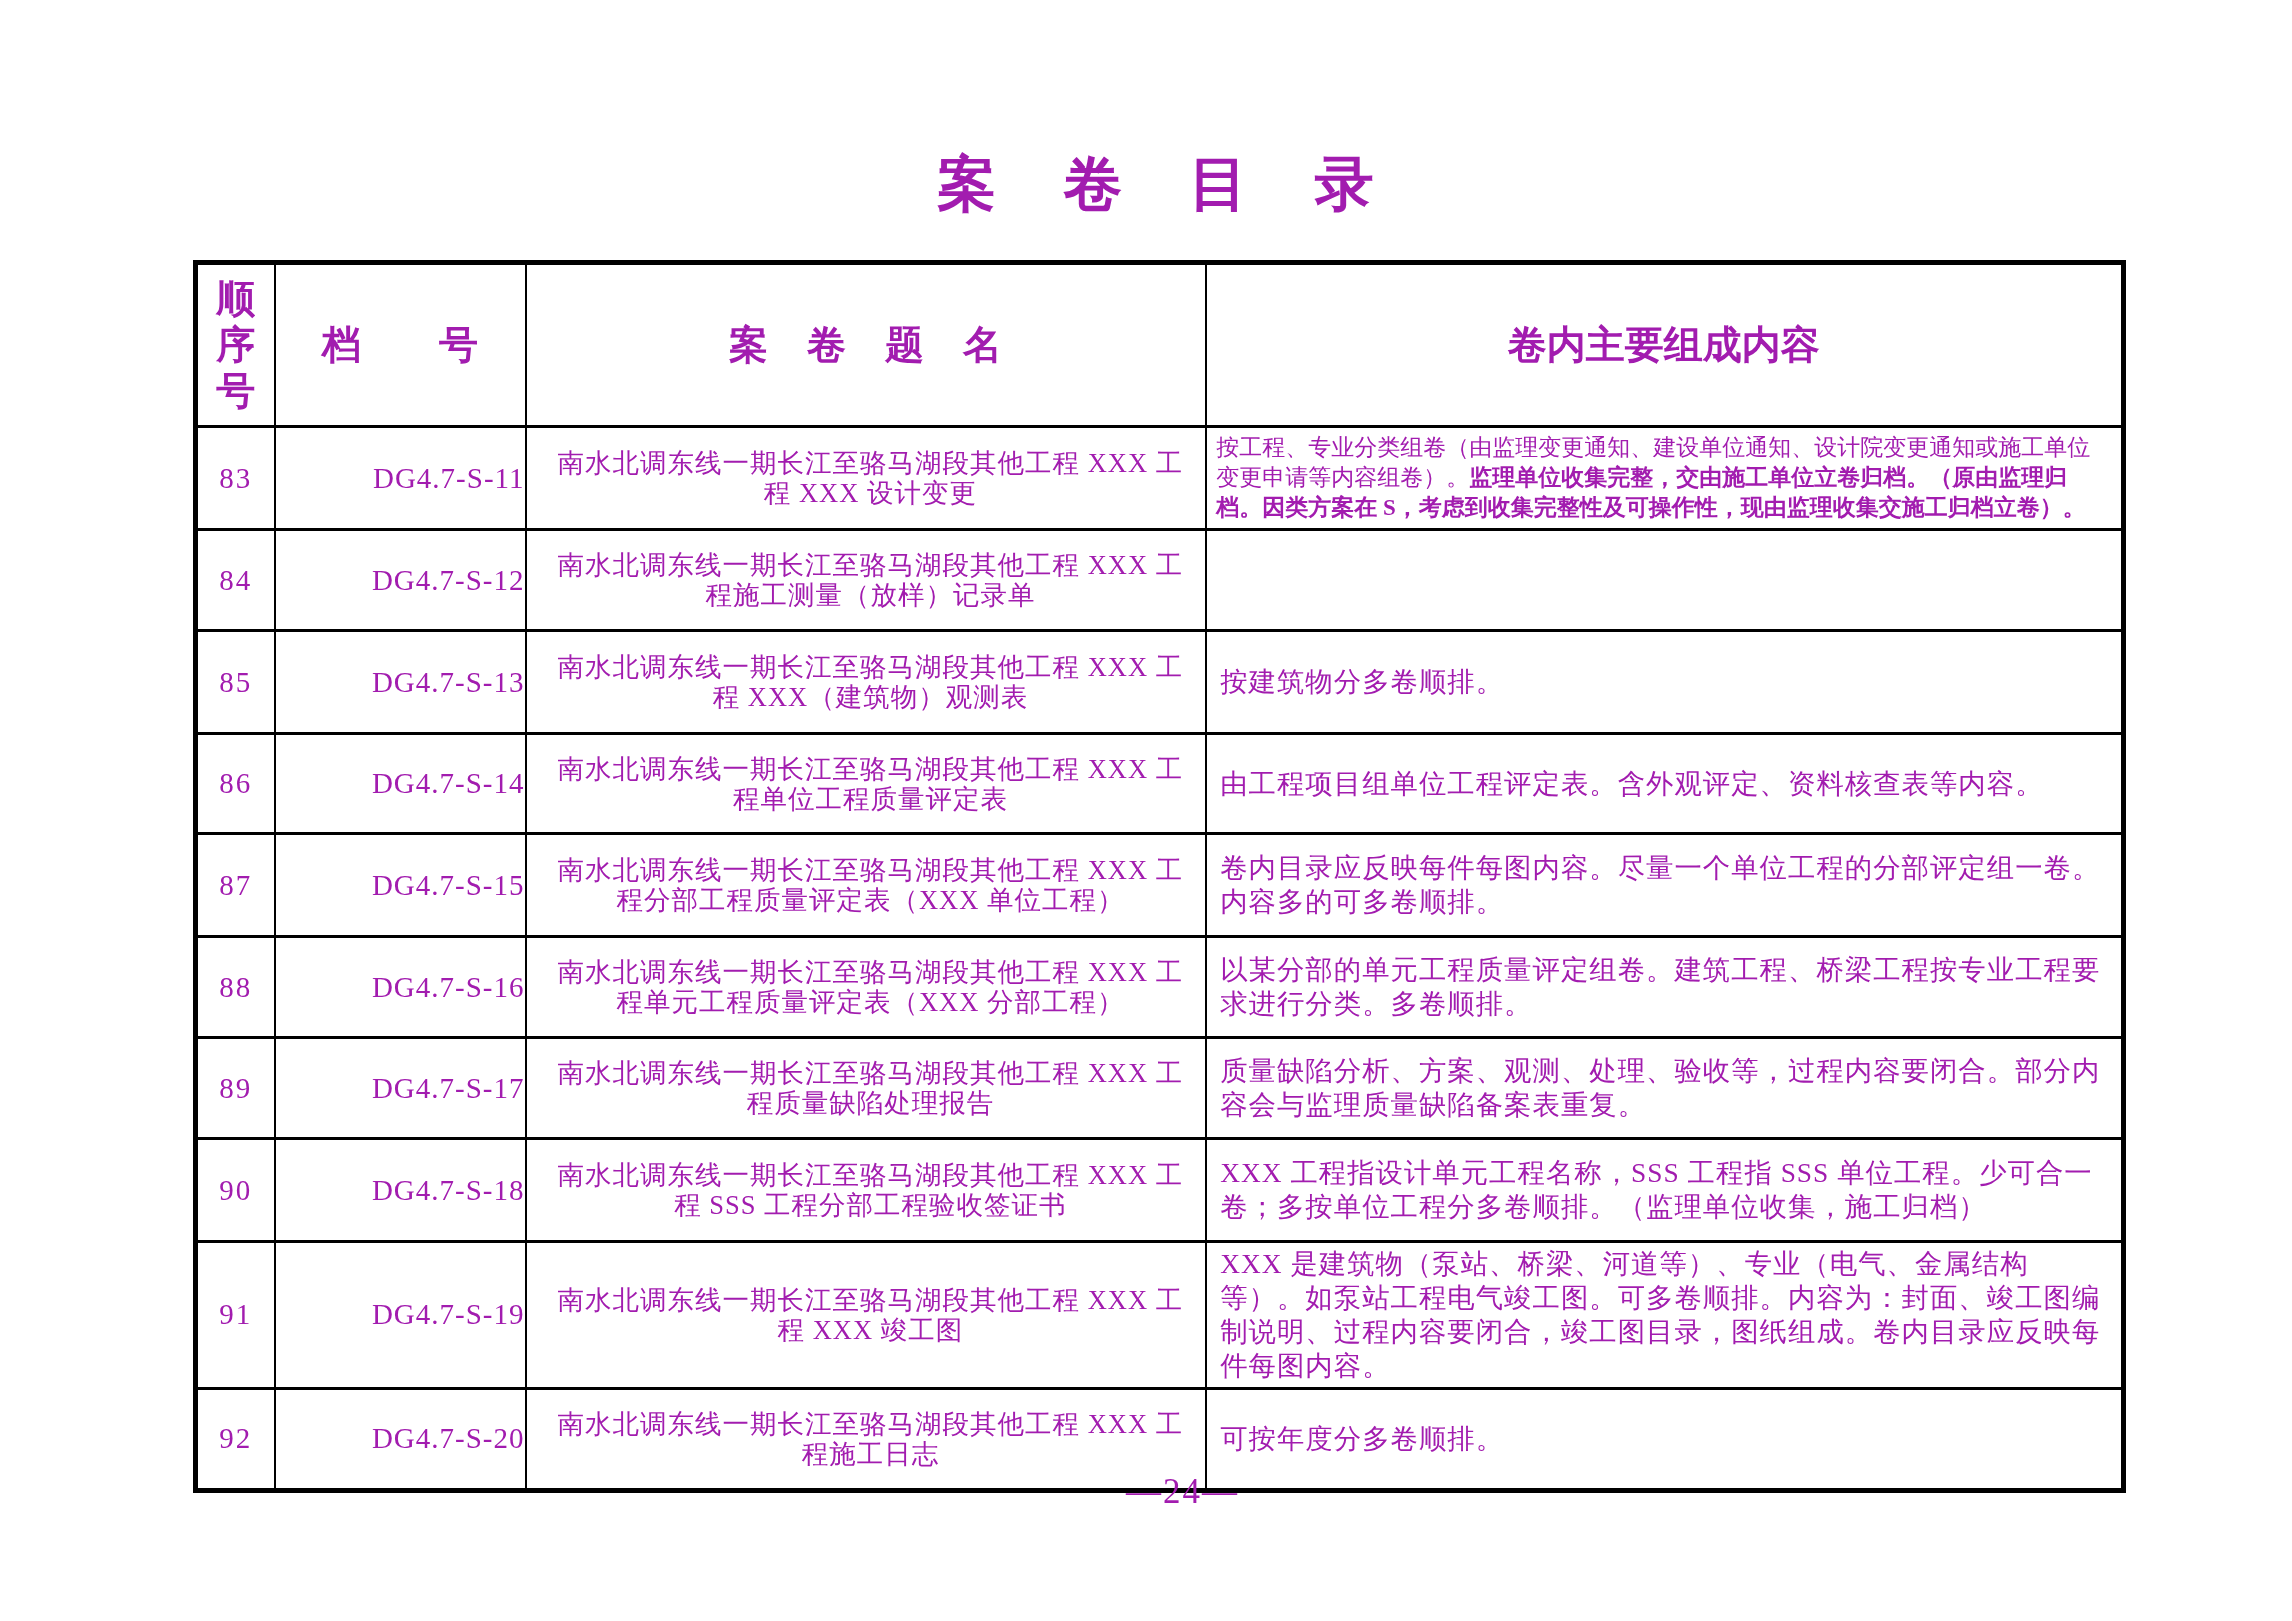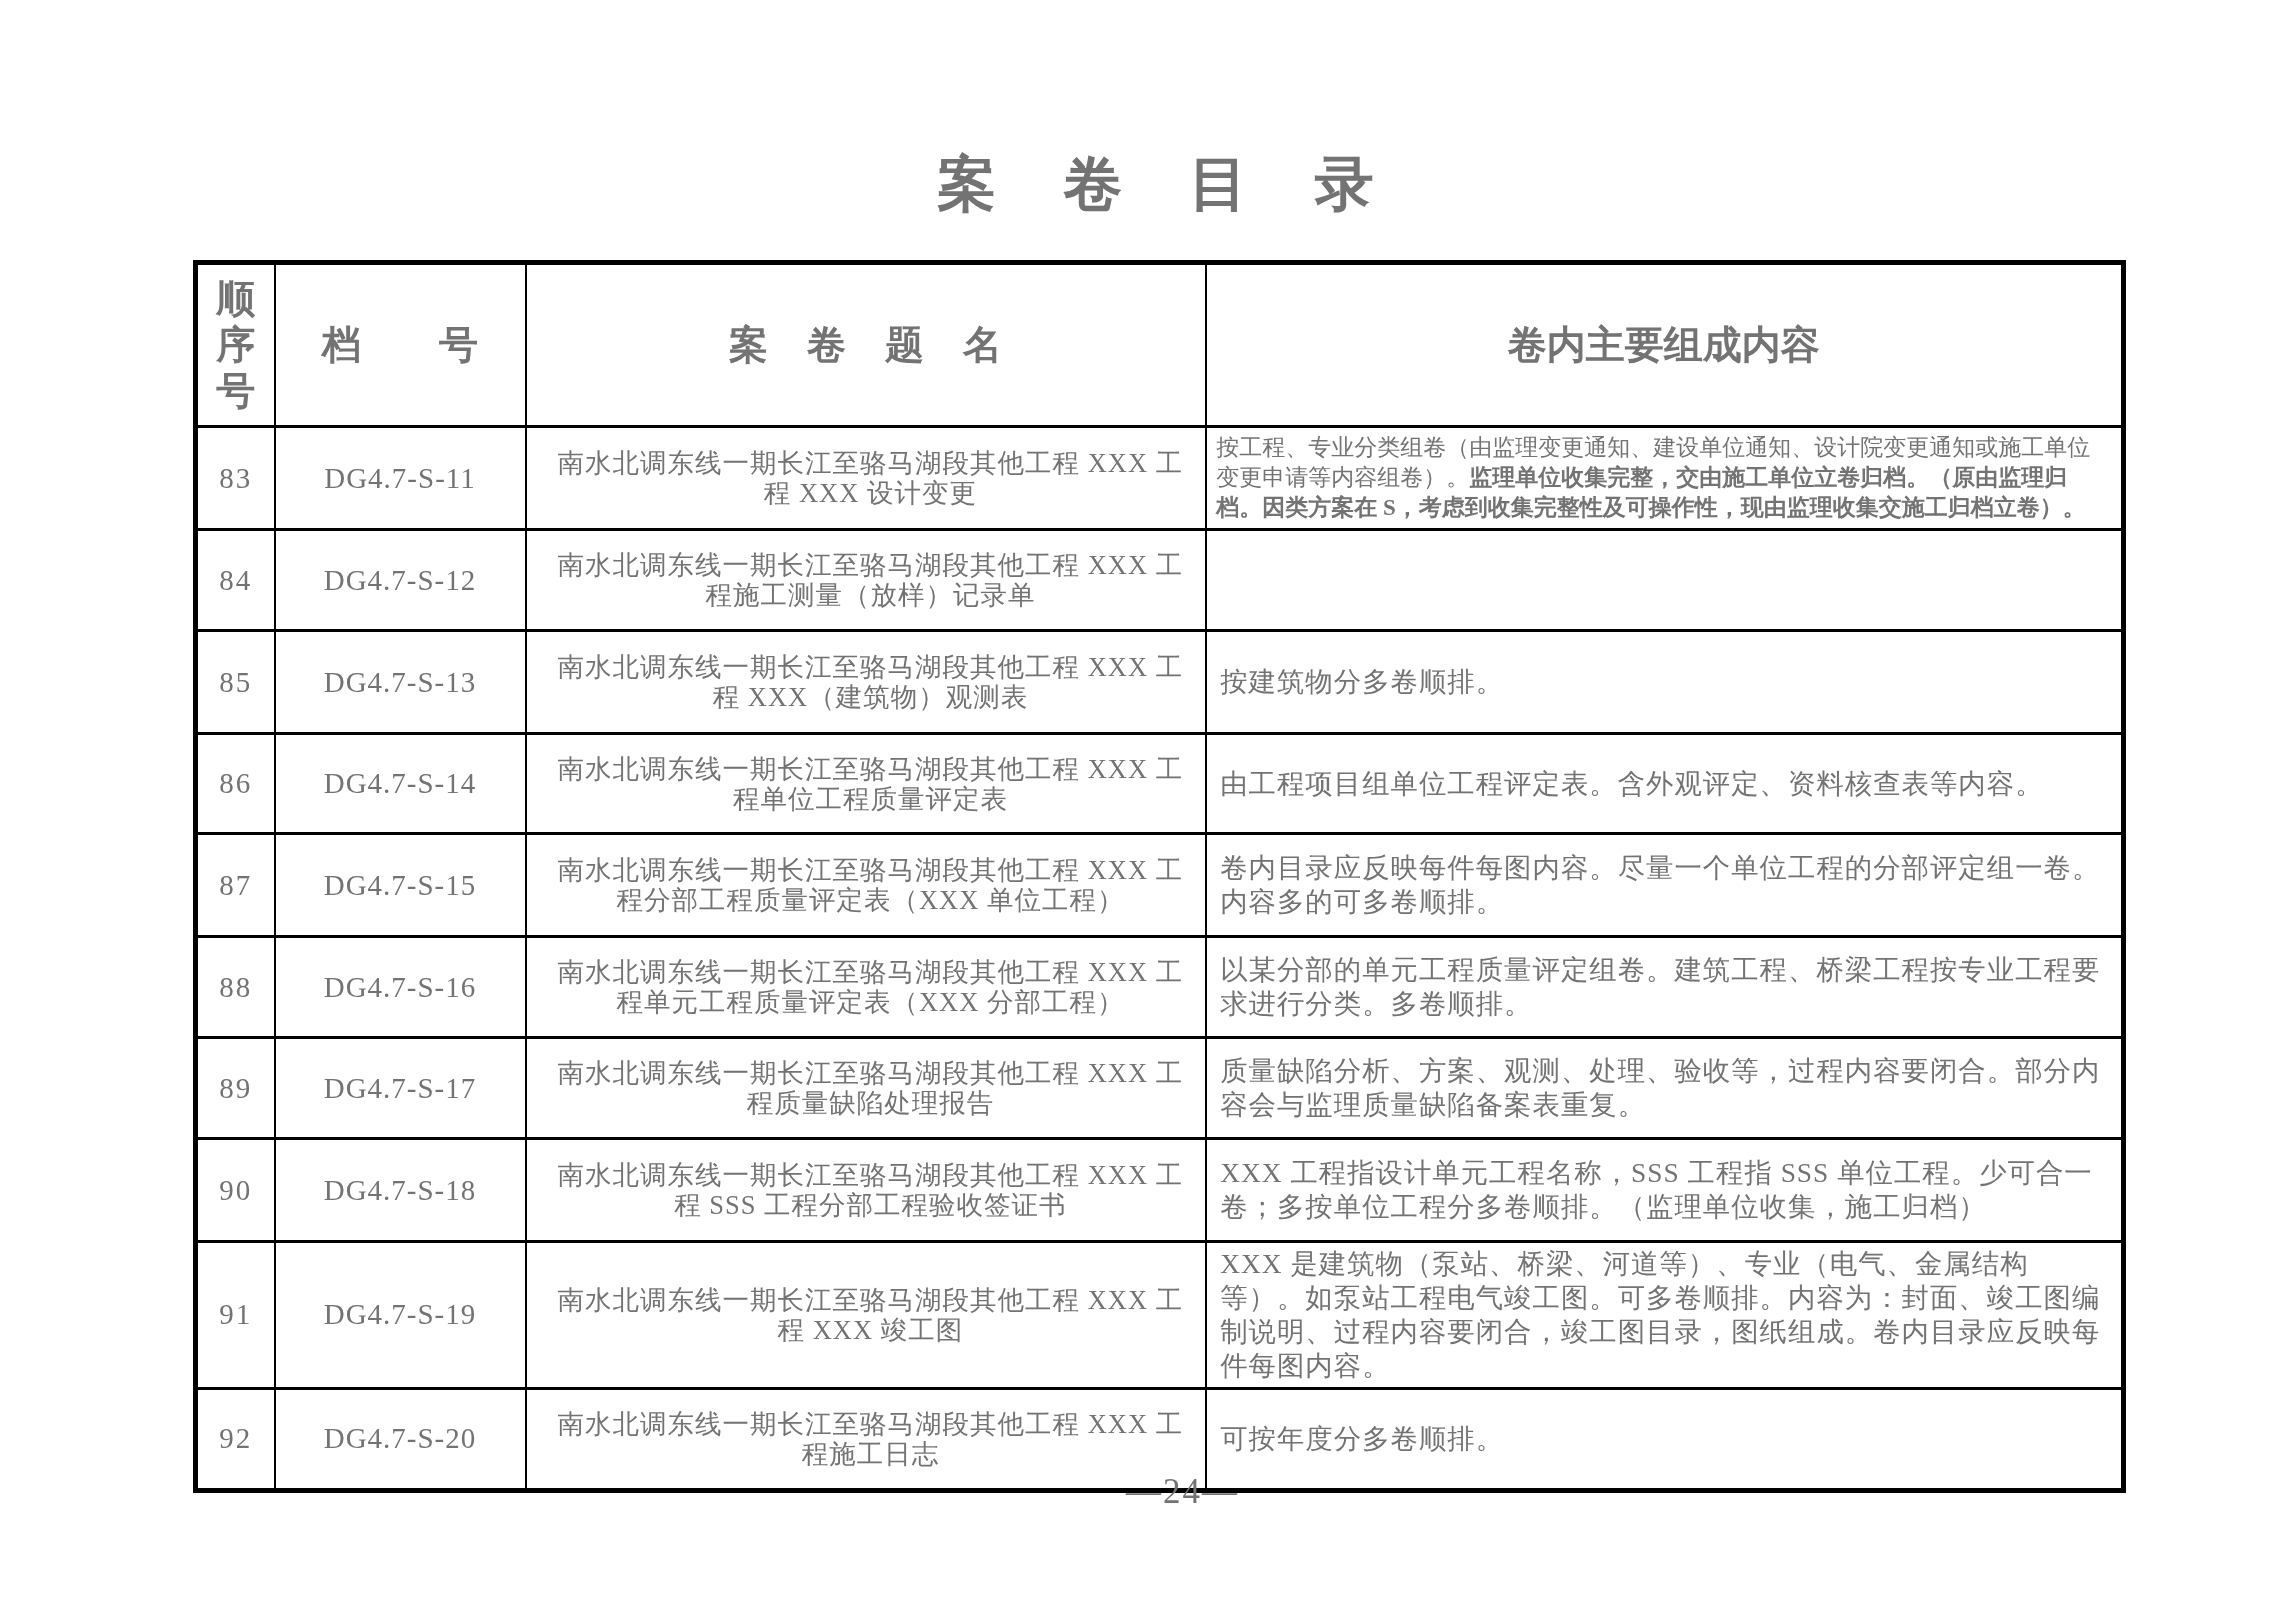--- a/index.html
+++ b/index.html
@@ -6,21 +6,21 @@
     margin: 0;
     padding: 0;
     background: #ffffff;
   }
   .page {
     position: relative;
     width: 2293px;
     height: 1621px;
     background: #ffffff;
     font-family: "Liberation Serif", "DejaVu Serif", serif;
-    color: #737373;
+    color: #a21caf;
   }
   .doc-title {
     position: absolute;
     left: 193px;
     top: 145px;
     width: 1929px;
     margin: 0;
     text-align: center;
     font-size: 59px;
     font-weight: bold;
@@ -63,21 +63,21 @@
     line-height: 1.18;
     text-align: center;
     word-break: break-all;
   }
   td.seq {
     text-align: center;
     font-size: 29px;
     letter-spacing: 2px;
   }
   td.doc {
-    text-align: center;
+    text-align: right;
     font-size: 29px;
     letter-spacing: 1px;
     font-family: "Liberation Serif", "DejaVu Serif", serif;
   }
   td.ttl {
     font-size: 26.5px;
     line-height: 30px;
     letter-spacing: 1px;
     padding: 3.9px 17.6px 3.9px 27.4px;
     text-align: center;

